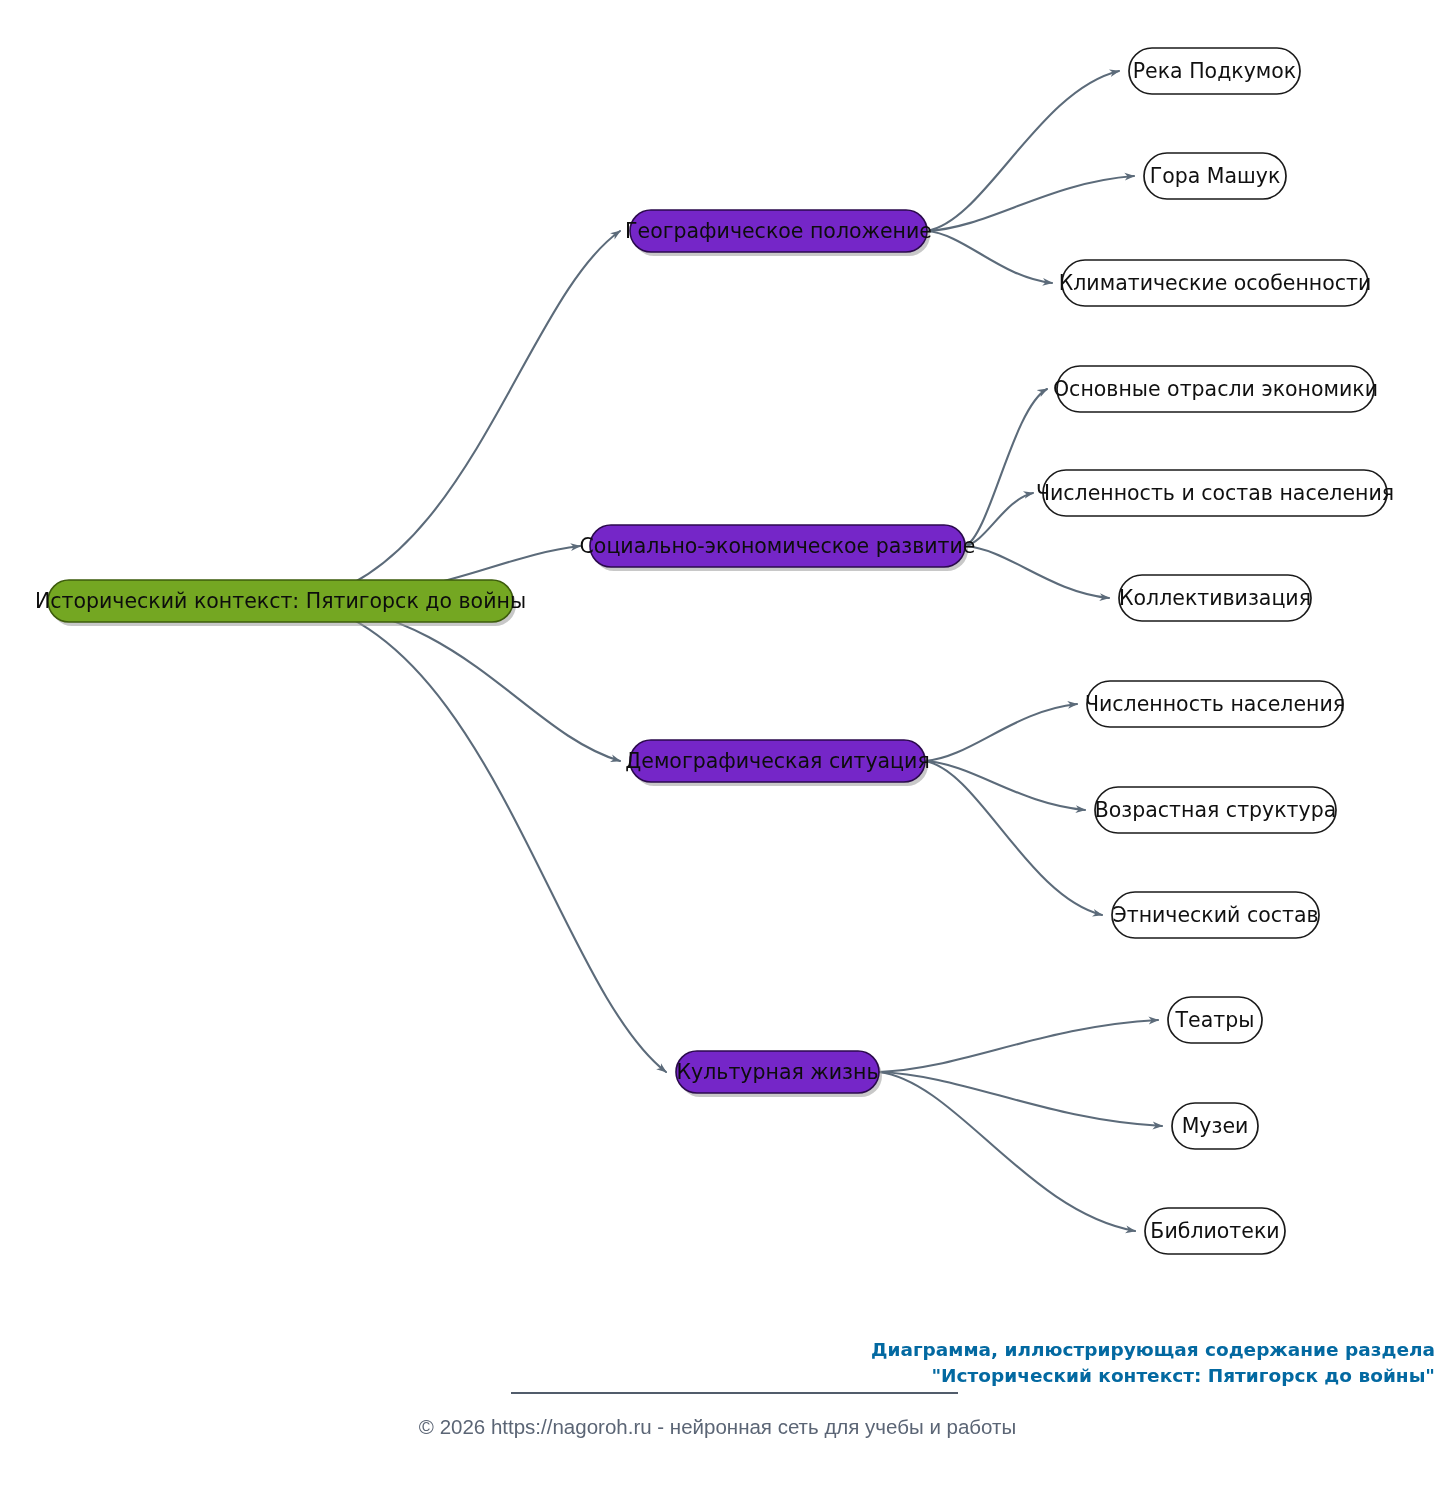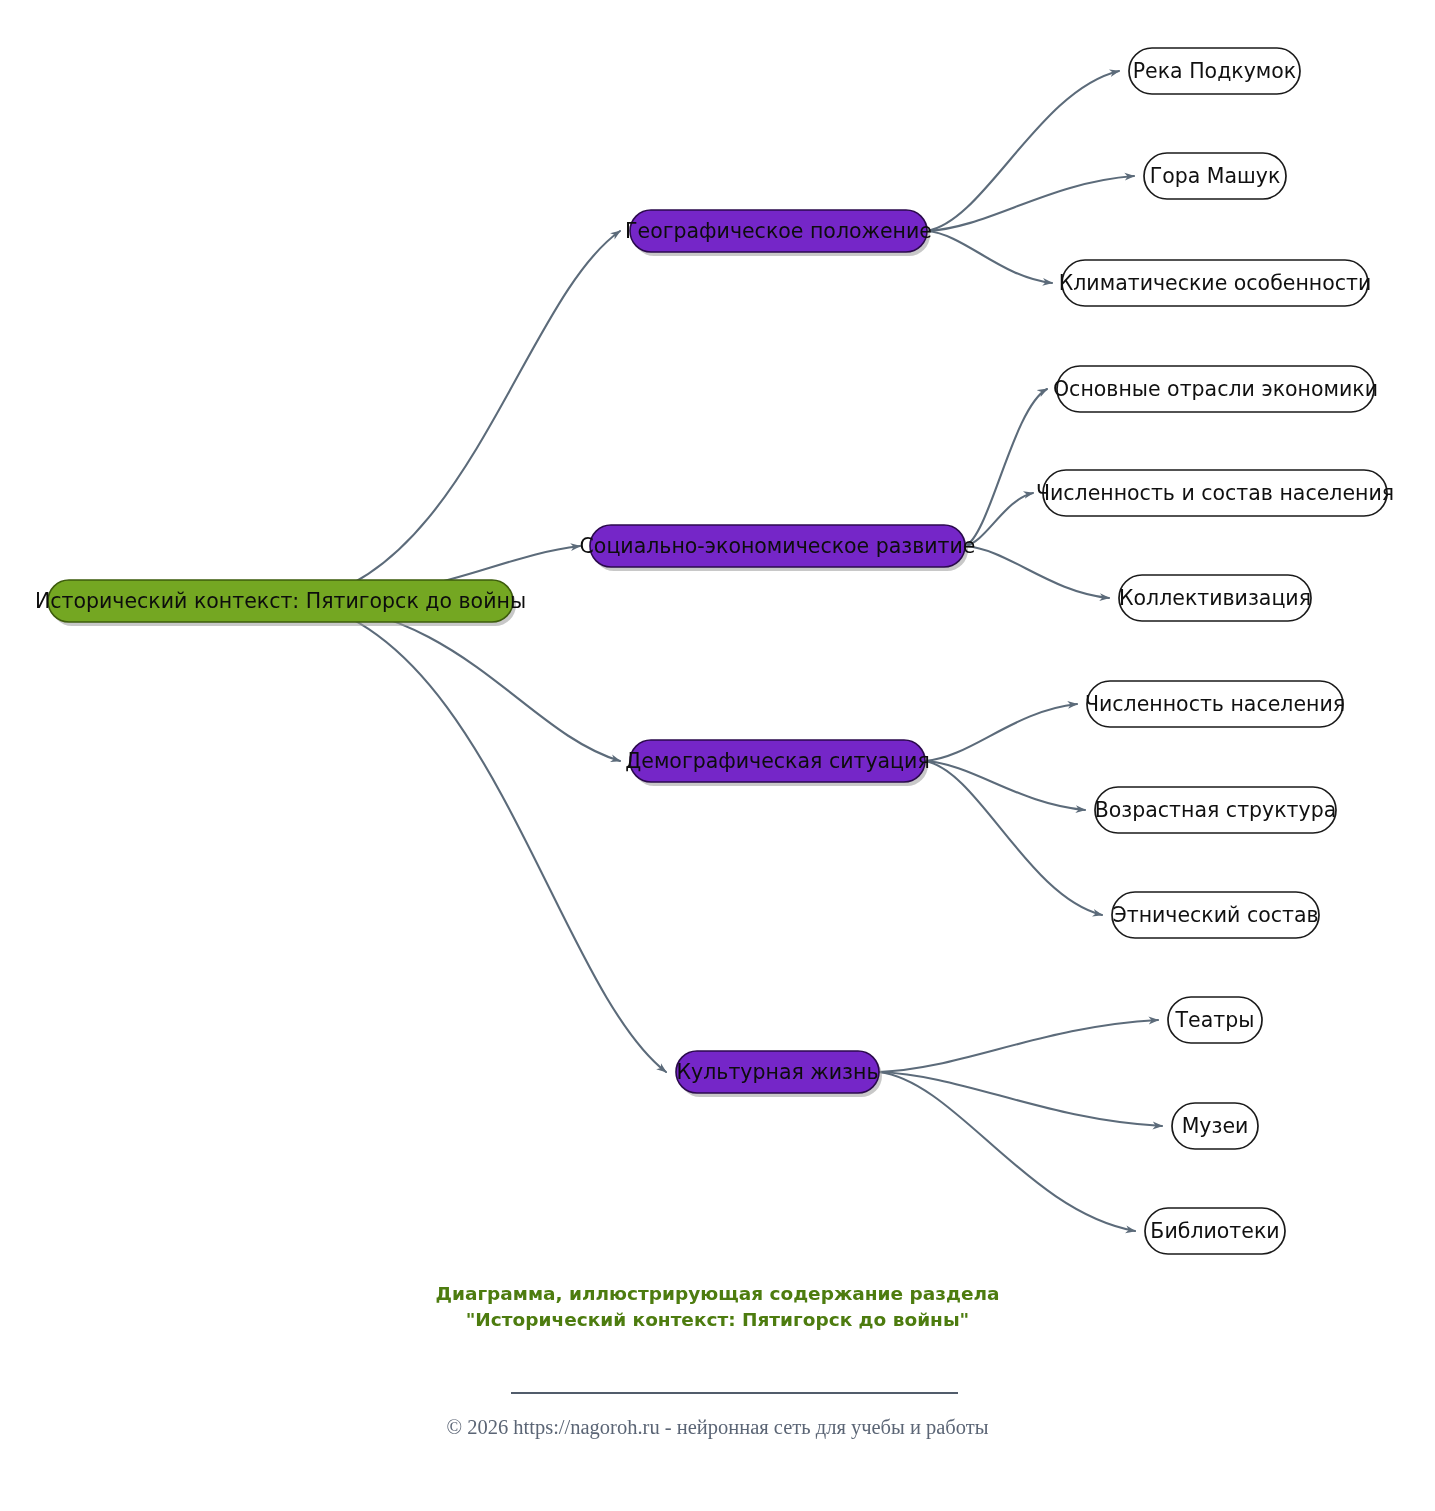--- a/index.html
+++ b/index.html
@@ -65,38 +65,39 @@
   .node-label-root, .node-label-branch {
     fill: #0d0d0d;
   }
   .caption-block {
     position: absolute;
     left: 0;
     width: 1435px;
     text-align: center;
   }
   #caption-text {
-    top: 1281px;
+    top: 1337px;
     font-family: "DejaVu Sans", "Liberation Sans", sans-serif;
     font-size: 18.5px;
     font-weight: bold;
-    color: #4d7c0f;
+    color: #0369a1;
     line-height: 26px;
+    text-align: right;
   }
   #caption-divider {
     position: absolute;
     top: 1392px;
     left: 511px;
     width: 447px;
     height: 0;
     border-top: 2px solid #515c6b;
   }
   #footer-text {
     top: 1412px;
-    font-family: Liberation Serif, serif;
+    font-family: Liberation Sans, sans-serif;
     font-size: 20.5px;
     color: #5b6575;
     line-height: 30px;
   }
 </style>
 </head>
 <body>
 
 <div id="diagram-root">
   <svg id="mindmap" viewBox="0 0 1435 1511">

